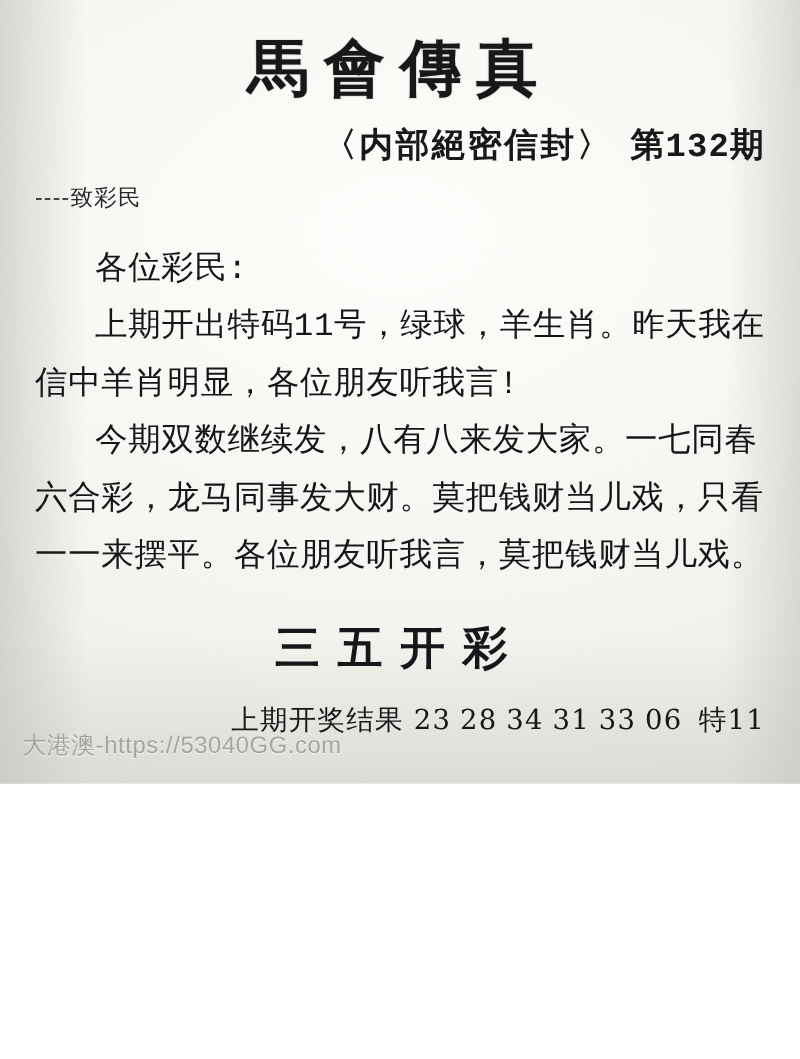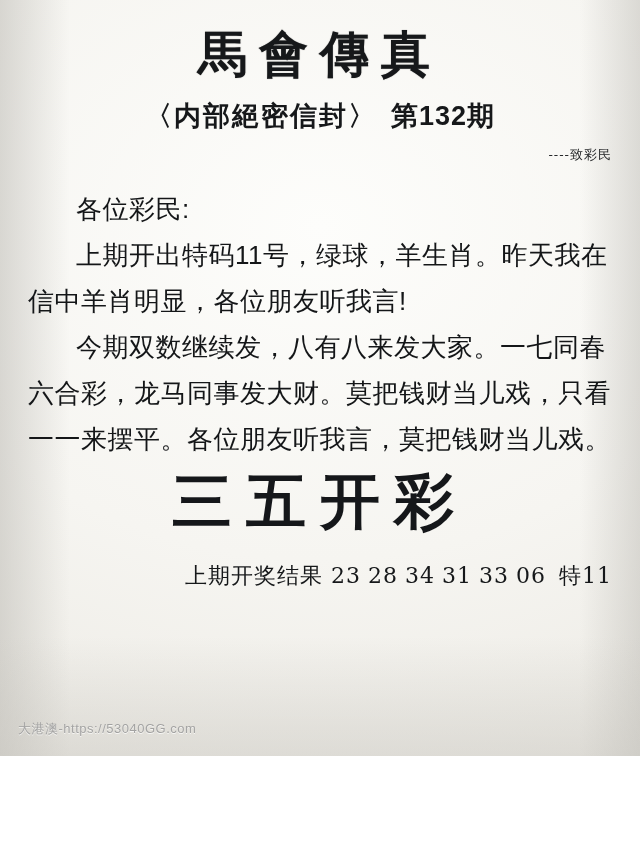--- a/index.html
+++ b/index.html
@@ -9,21 +9,21 @@
   body {
     width: 640px;
     height: 847px;
     background: #ffffff;
     font-family: "Liberation Serif", serif;
     overflow: hidden;
   }
   .page {
     position: relative;
     width: 640px;
-    height: 756px;
+    height: 627px;
     background:
       radial-gradient(ellipse 120% 80% at 50% 30%, #fdfdfb 0%, #f6f5f1 55%, #eceae4 100%);
     overflow: hidden;
   }
   
   .paper-shade-left {
     position: absolute;
     top: 0; left: 0;
     width: 70px; height: 847px;
     background: linear-gradient(to right, rgba(190,188,182,0.55), rgba(255,255,255,0));
@@ -53,62 +53,63 @@
     text-align: center;
     font-family: "DejaVu Serif", serif;
     font-weight: bold;
     font-size: 49px;
     letter-spacing: 12px;
     color: #16181a;
     margin-top: 22px;
     text-shadow: 0 0 1px rgba(0,0,0,0.5);
   }
   .subtitle-row {
-    text-align: center;
+    text-align: right;
     margin-top: 10px;
     color: #16181a;
-    font-family: Liberation Sans, sans-serif;
+    font-family: Liberation Mono, monospace;
     font-weight: bold;
     white-space: nowrap;
   }
   .subtitle-bracket {
     font-size: 27px;
     letter-spacing: 2px;
   }
   .subtitle-issue {
     font-size: 27px;
     margin-left: 14px;
     letter-spacing: 1px;
   }
   .dedication {
-    text-align: right;
+    text-align: left;
     margin-top: 12px;
-    font-size: 13px;
+    font-size: 18px;
     color: #26282a;
     font-family: "DejaVu Serif", serif;
     letter-spacing: 1px;
   }
 
   .body-text {
     margin-top: 22px;
     font-size: 26px;
     line-height: 46px;
     color: #141618;
-    font-family: Liberation Sans, sans-serif;
+    font-family: Liberation Mono, monospace;
     letter-spacing: 0.5px;
   }
   .p-indent-1 { text-indent: 48px; }
   .p-indent-2 { text-indent: 96px; }
   .p-block { margin: 0; }
 
   .bigline {
     text-align: center;
+    margin-top: 26px;
     font-family: "DejaVu Serif", serif;
     font-weight: bold;
-    font-size: 60px;
+    font-size: 36px;
     letter-spacing: 14px;
     color: #15171a;
   }
 
   .result-row {
     margin-top: 18px;
     font-family: "DejaVu Serif", serif;
     font-size: 22px;
     color: #16181a;
     text-align: right;
@@ -118,21 +119,21 @@
   }
   .result-label { margin-right: 8px; }
   .result-num { margin-right: 7px; }
   .result-special { margin-left: 6px; }
 
   .watermark {
     position: absolute;
     left: 18px;
     bottom: 18px;
     font-family: "Liberation Sans", sans-serif;
-    font-size: 13px;
+    font-size: 19px;
     color: rgba(150,150,150,0.85);
     letter-spacing: 0.5px;
     z-index: 3;
     text-shadow: 0 1px 0 rgba(255,255,255,0.7);
   }
 </style>
 </head>
 <body>
 
 <div class="page">

